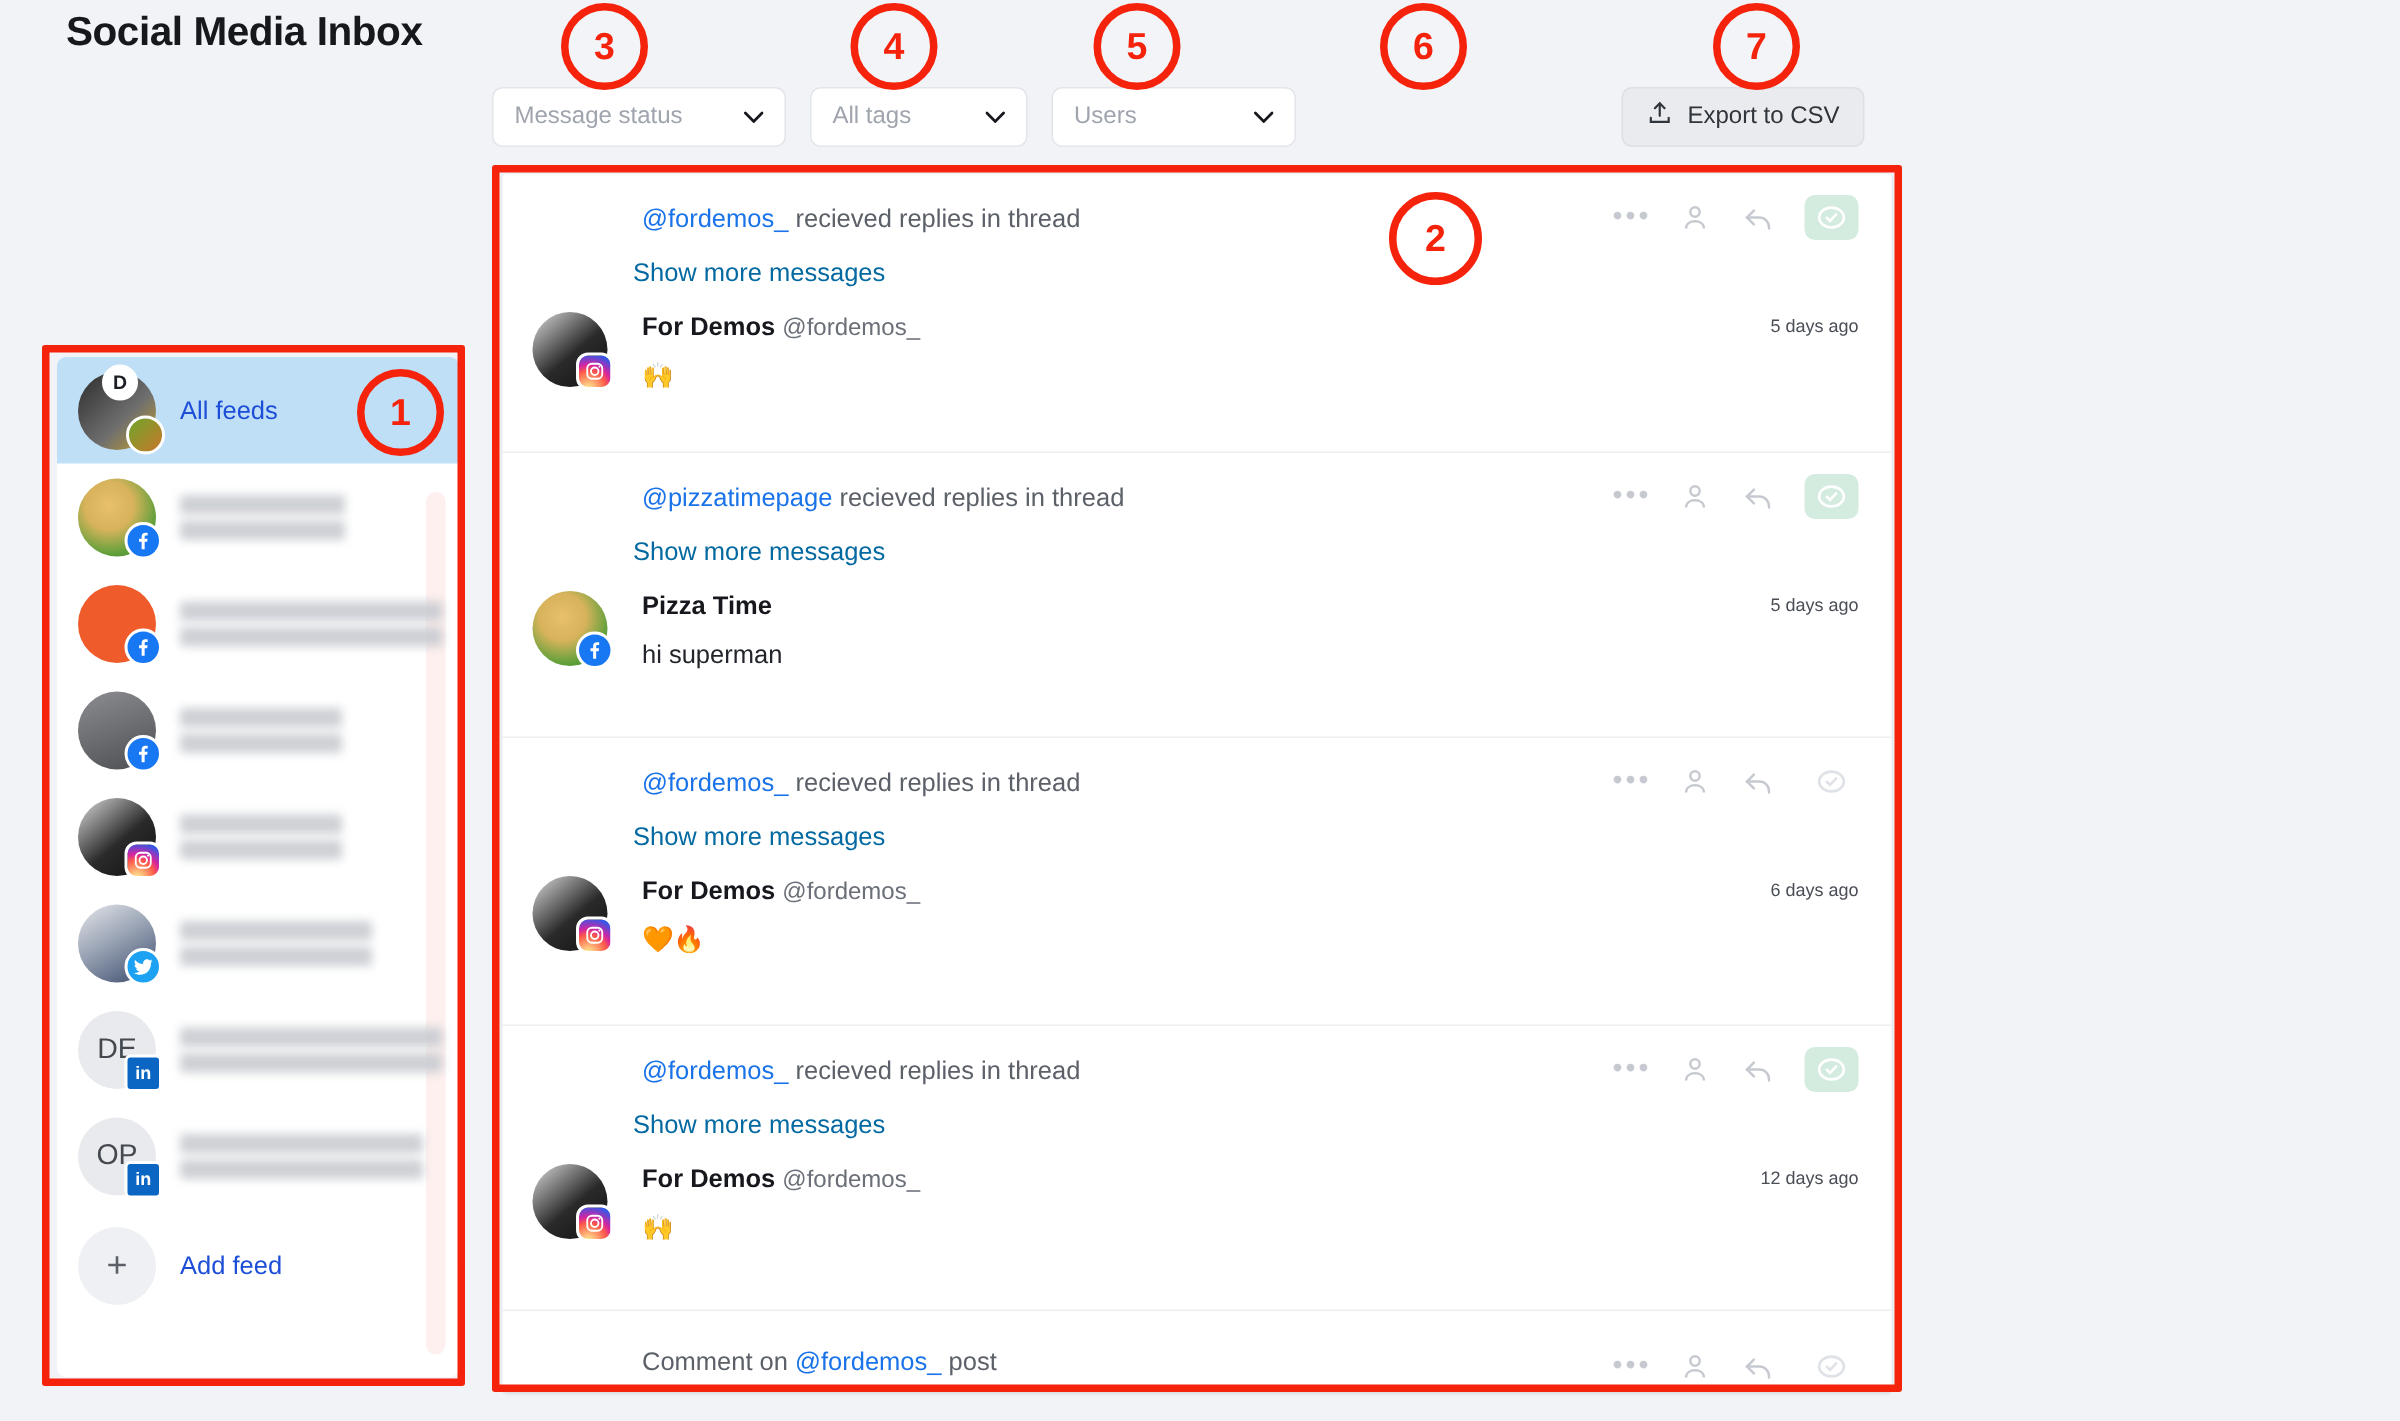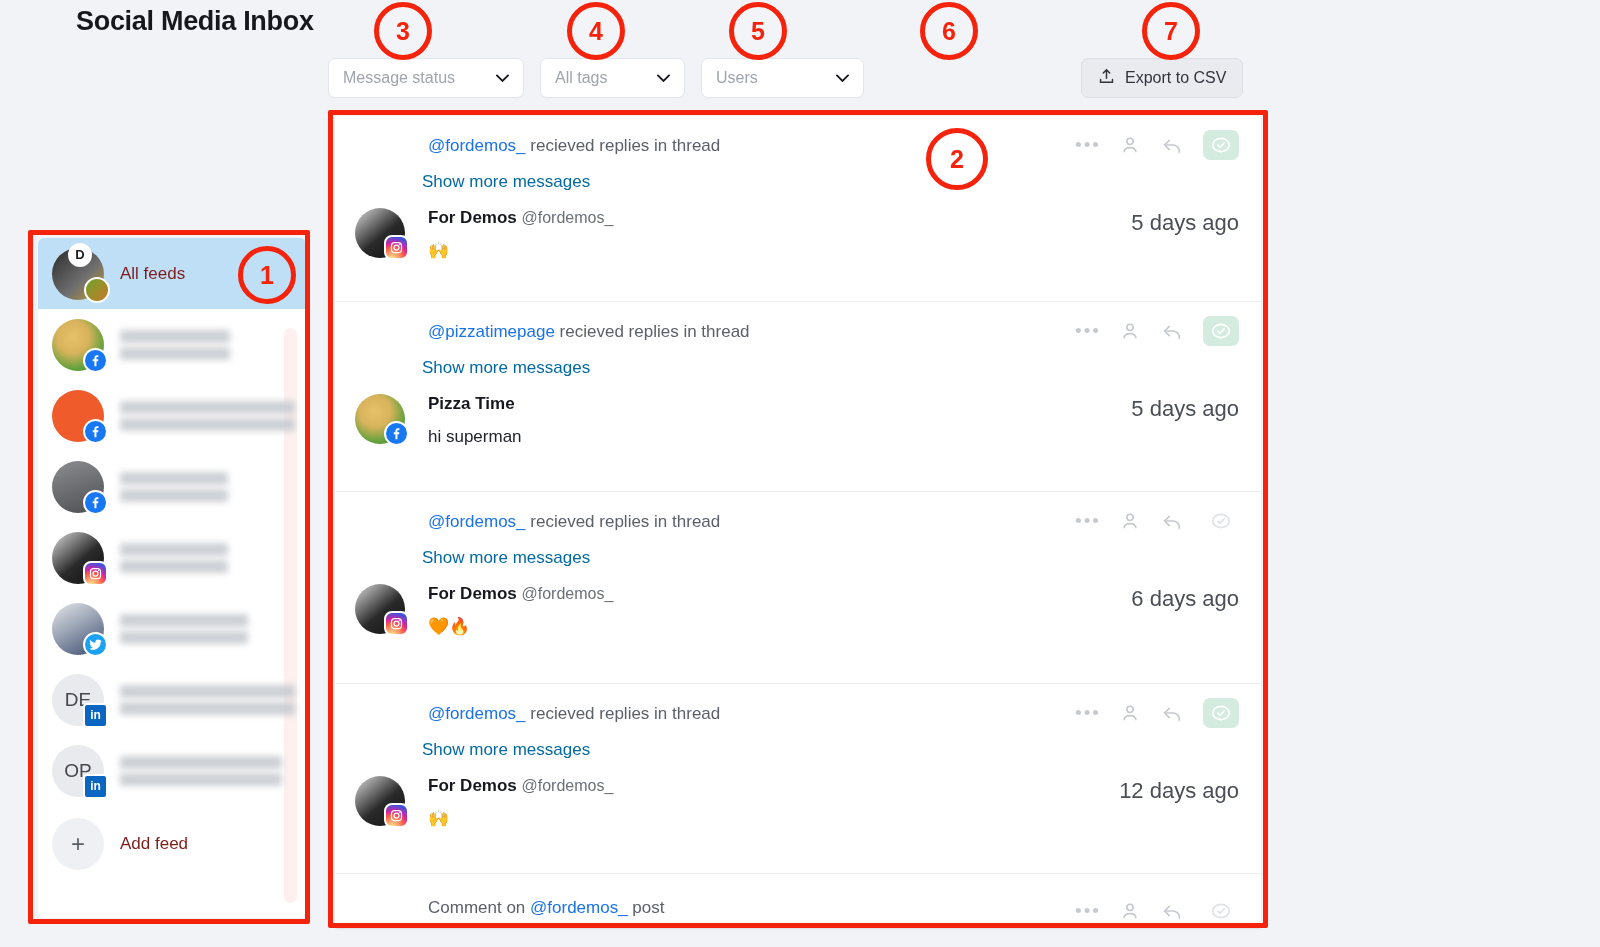--- a/index.html
+++ b/index.html
@@ -9,21 +9,20 @@
     font-family: "Liberation Sans", sans-serif;
     overflow: hidden;
   }
   .page { position: relative; width: 1600px; height: 947px; }
 
   
   .app-title {
     position: absolute; left: 44px; top: 6px;
     font-size: 27px; font-weight: bold; color: #16181d;
     letter-spacing: -0.3px;
-    margin-left: 32px;
   }
 
   
   .assign-card {
     position: absolute; left: 38px; top: 58px;
     width: 268px; height: 162px;
     background: #fff; border-radius: 8px;
     box-shadow: 0 1px 3px rgba(20,25,40,.13);
     overflow: hidden;
   }
@@ -60,21 +59,21 @@
   }
   .badge.fb { background: #1877f2; }
   .badge.tw { background: #1da1f2; }
   .badge.li { background: #0a66c2; border-radius: 4px; }
   .badge.ig {
     background: radial-gradient(circle at 30% 107%, #fdf497 0%, #fd5949 45%, #d6249f 60%, #285AEB 90%);
     border-radius: 8px;
   }
   .badge svg { width: 15px; height: 15px; fill: #fff; }
   .badge .li-text { font-size: 12px; font-weight: bold; color: #fff; font-family: "Liberation Sans", sans-serif; }
-  .feed-label { margin-left: 16px; font-size: 17px; color: #7f1d1d; }
+  .feed-label { margin-left: 16px; font-size: 17px; color: #1d4ed8; }
 
   
   .redact { margin-left: 16px; display: flex; flex-direction: column; gap: 4px; }
   .redact span {
     display: block; height: 13px; border-radius: 2px;
     background: #c9ccd1; filter: blur(3.2px); opacity: .92;
   }
 
   .feed-scroll-track {
     position: absolute; left: 246px; top: 90px;
@@ -133,21 +132,21 @@
   }
   .msg-body { position: absolute; left: 20px; top: 92px; display: flex; }
   .msg-body .avatar-wrap { width: 50px; height: 50px; flex: 0 0 50px; }
   .msg-body .avatar { width: 50px; height: 50px; }
   .msg-meta { margin-left: 23px; }
   .msg-author { font-size: 17px; font-weight: bold; color: #16181d; }
   .msg-author .sub { font-weight: normal; color: #6b7078; font-size: 16px; }
   .msg-text { margin-top: 13px; font-size: 17px; color: #22252b; line-height: 1.2; }
   .msg-time {
     position: absolute; right: 22px; top: 94px;
-    font-size: 22px; color: #4a4e56;
+    font-size: 12px; color: #4a4e56;
   }
 
   .msg-actions {
     position: absolute; right: 22px; top: 14px;
     display: flex; align-items: center; gap: 20px;
   }
   .act { width: 22px; height: 22px; display: flex; align-items: center; justify-content: center; }
   .act svg { width: 22px; height: 22px; }
   .act.dots { letter-spacing: 2px; color: #c6cad0; font-size: 19px; line-height: 10px; }
   .act.check-wrap {

